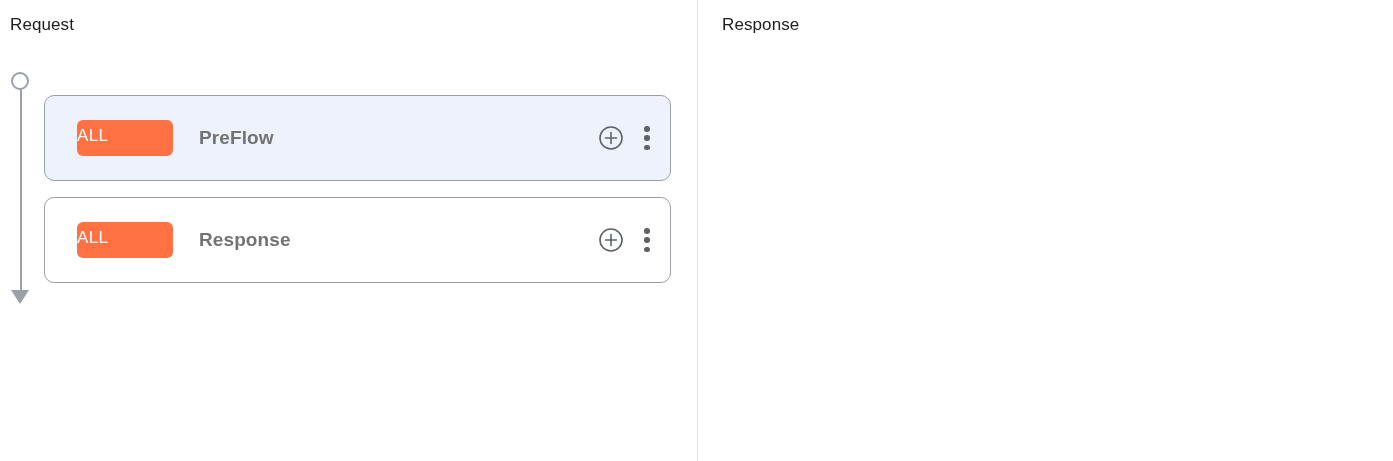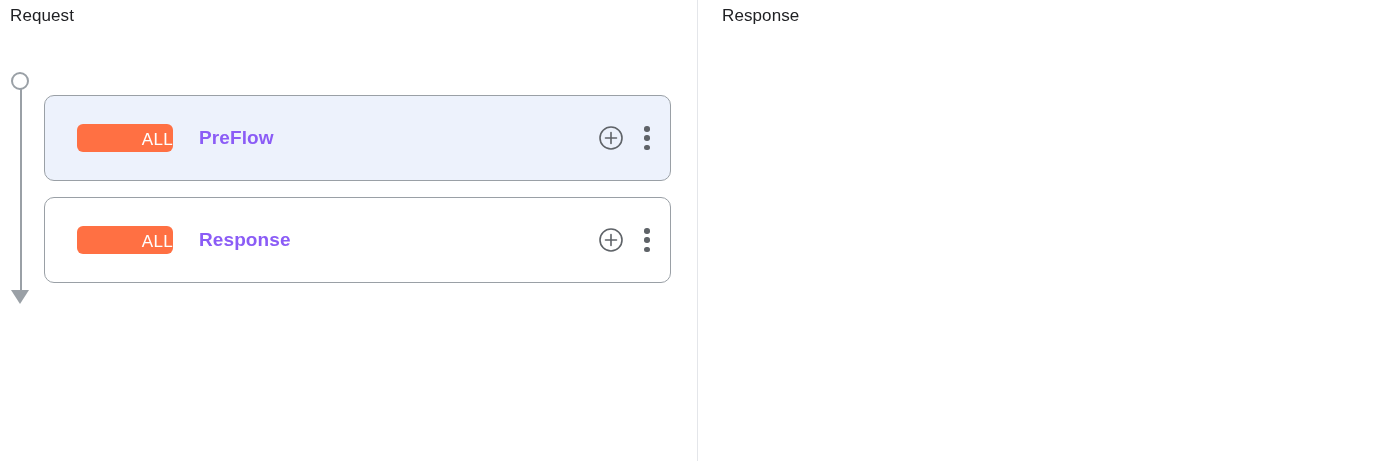--- a/index.html
+++ b/index.html
@@ -38,21 +38,21 @@
     width: 1px;
     height: 461px;
     background: #e4e6ea;
   }
 
   .panel-title {
     font-size: 17px;
     line-height: 20px;
     color: #202124;
     font-weight: 400;
-    padding-top: 6px;
+    padding-top: 15px;
     padding-left: 10px;
     letter-spacing: .1px;
   }
   .panel.response .panel-title { padding-left: 0; }
 
   
   .rail {
     position: absolute;
     width: 26px;
   }
@@ -111,35 +111,35 @@
     display: flex;
     align-items: center;
     height: 84px;
     padding: 0 20px 0 32px;
     box-sizing: border-box;
   }
 
   .badge {
     flex: 0 0 auto;
     min-width: 96px;
-    height: 28px;
+    height: 36px;
     border-radius: 6px;
     background: #ff7043;
     color: #ffffff;
     font-size: 17px;
     line-height: 32px;
-    text-align: right;
+    text-align: left;
     letter-spacing: .3px;
   }
 
   .flow-name {
     margin-left: 26px;
     font-size: 19px;
     font-weight: 700;
-    color: #8b5cf6;
+    color: #737373;
     letter-spacing: .1px;
     flex: 1 1 auto;
     white-space: nowrap;
   }
 
   .row-actions {
     display: flex;
     align-items: center;
     gap: 20px;
     flex: 0 0 auto;

